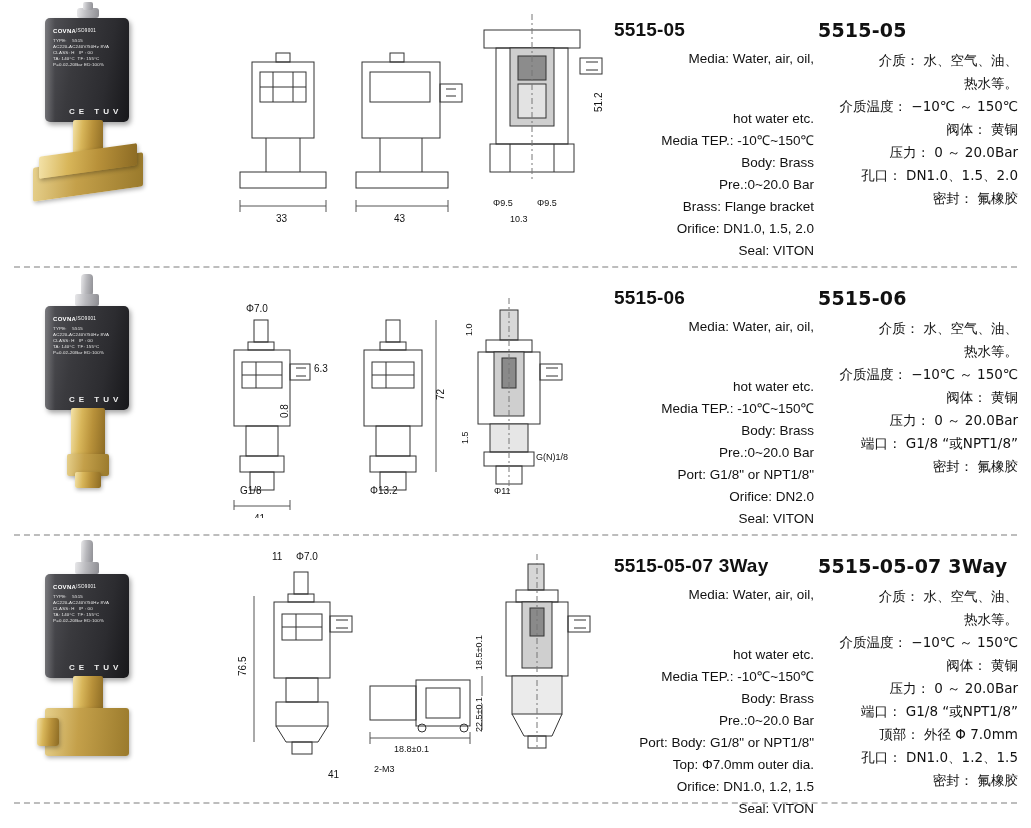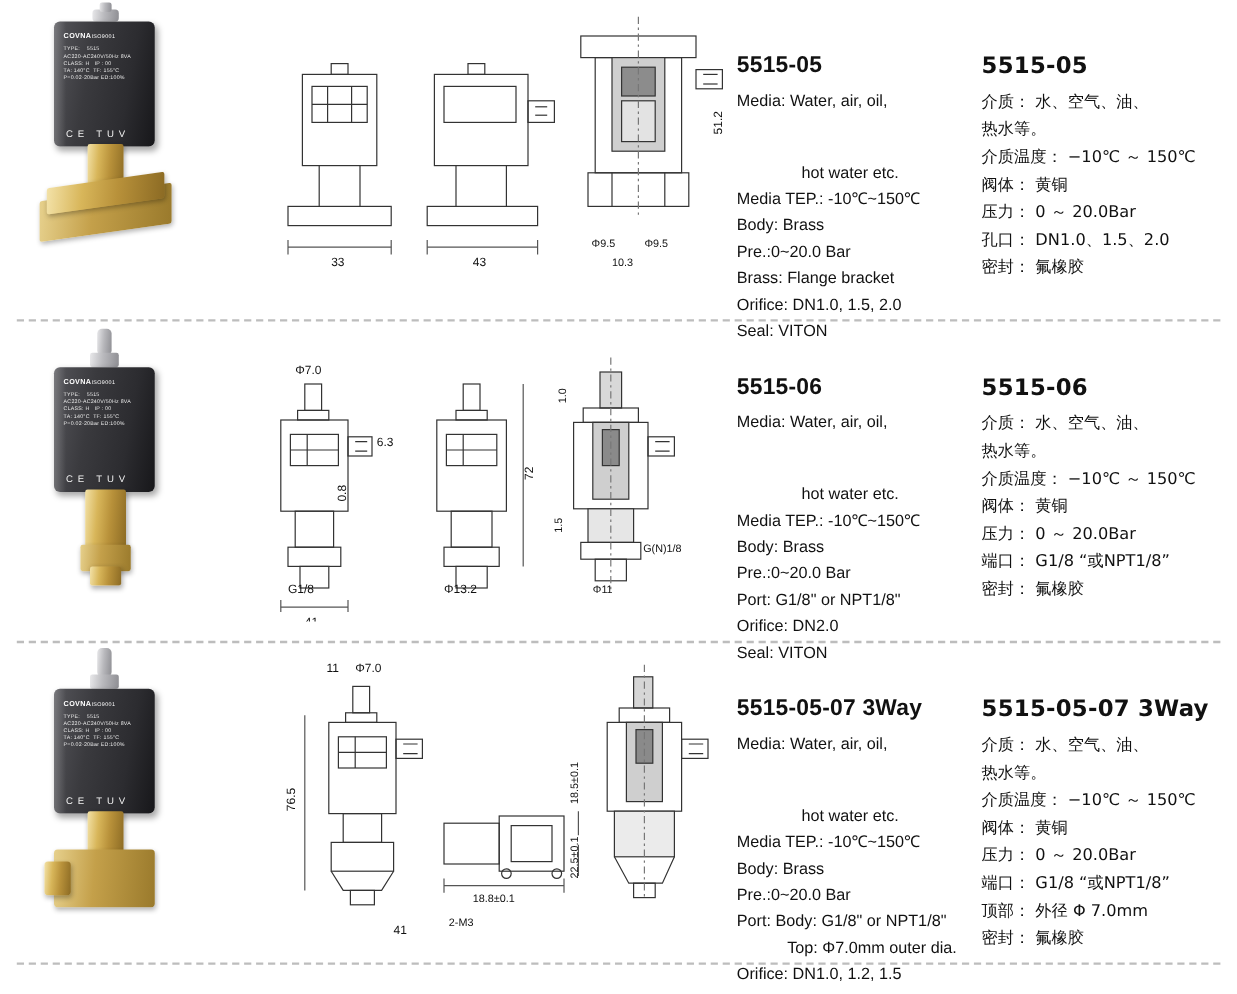--- a/index.html
+++ b/index.html
@@ -53,22 +53,22 @@
     position:absolute;left:8px;top:20px;right:6px;
     font-size:4.4px;line-height:6px;color:#e8e8e8;
     letter-spacing:.2px;
   }
   .coil-brand{
     position:absolute;left:8px;top:10px;
     font-size:6px;font-weight:bold;color:#fff;letter-spacing:.3px;
   }
   .coil-brand .iso{float:right;font-size:4.5px;font-weight:normal;}
   .coil-marks{
-    position:absolute;left:10px;bottom:6px;
-    font-size:8px;color:#f0f0f0;font-weight:normal;letter-spacing:4px;
+    position:absolute;left:24px;bottom:6px;
+    font-size:8px;color:#f0f0f0;font-weight:bold;letter-spacing:4px;
   }
   
   .brass{
     position:absolute;
     background:linear-gradient(95deg,#f3e2a8 0%,#d8b65a 30%,#b8913a 60%,#8c6b24 100%);
     box-shadow:1px 2px 4px rgba(0,0,0,.3);
     border-radius:2px;
   }
   .brass-dark{
     background:linear-gradient(95deg,#e6d08c 0%,#c4a04a 40%,#9a7a2c 100%);
@@ -81,38 +81,38 @@
   
   .draw-col{
     width:400px;min-width:400px;
     height:100%;
     position:relative;
   }
   .draw-col svg{display:block;}
   
   .spec-col{
     width:200px;min-width:200px;
-    padding-top:44px;
+    padding-top:19px;
     padding-left:4px;
     font-size:13.5px;
     line-height:22px;
   }
   .spec-col.cn{
     width:200px;min-width:200px;
     font-family:"DejaVu Sans", sans-serif;
     font-size:13.5px;
     line-height:23px;
   }
   .spec-title{
     font-size:19px;
     font-weight:bold;
     margin-bottom:7px;
     letter-spacing:.2px;
   }
-  .spec-line{white-space:pre;}
+  .spec-line{white-space:pre;text-align:right;}
   .spec-line.indent{padding-left:54px;margin-top:38px;}
   .spec-line.indent3{padding-left:42px;}
 </style>
 </head>
 <body>
 
 <div class="row">
 
   <div class="photo-col">
     <div class="valve-photo">
@@ -424,17 +424,18 @@
 
   <div class="spec-col cn">
     <div class="spec-title">5515-05-07 3Way</div>
     <div class="spec-line">介质： 水、空气、油、</div>
     <div class="spec-line">热水等。</div>
     <div class="spec-line">介质温度： −10℃ ～ 150℃</div>
     <div class="spec-line">阀体： 黄铜</div>
     <div class="spec-line">压力： 0 ～ 20.0Bar</div>
     <div class="spec-line">端口： G1/8 “或NPT1/8”</div>
     <div class="spec-line">顶部： 外径 Φ 7.0mm</div>
+    <div class="spec-line">孔口： DN1.0、1.2、1.5</div>
     <div class="spec-line">密封： 氟橡胶</div>
   </div>
 </div>
 
 <div class="divider"></div>
 
 </body></html>

